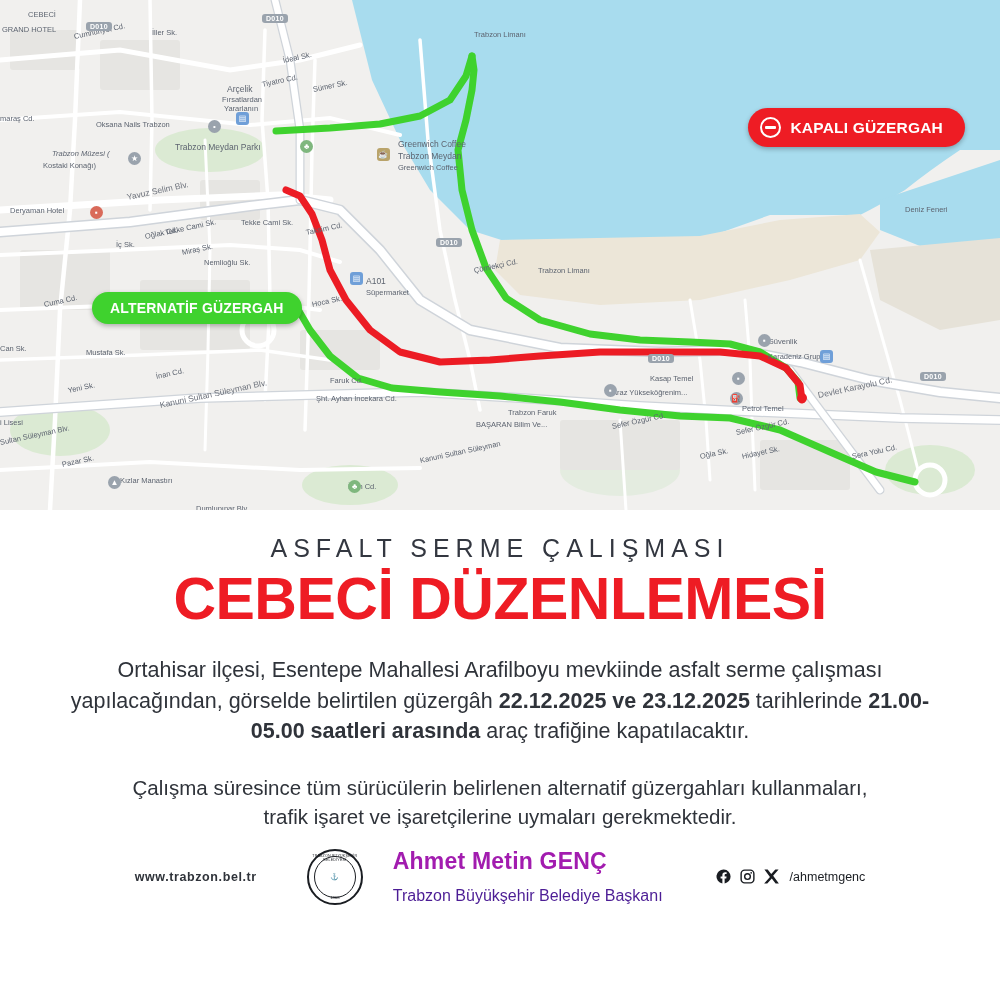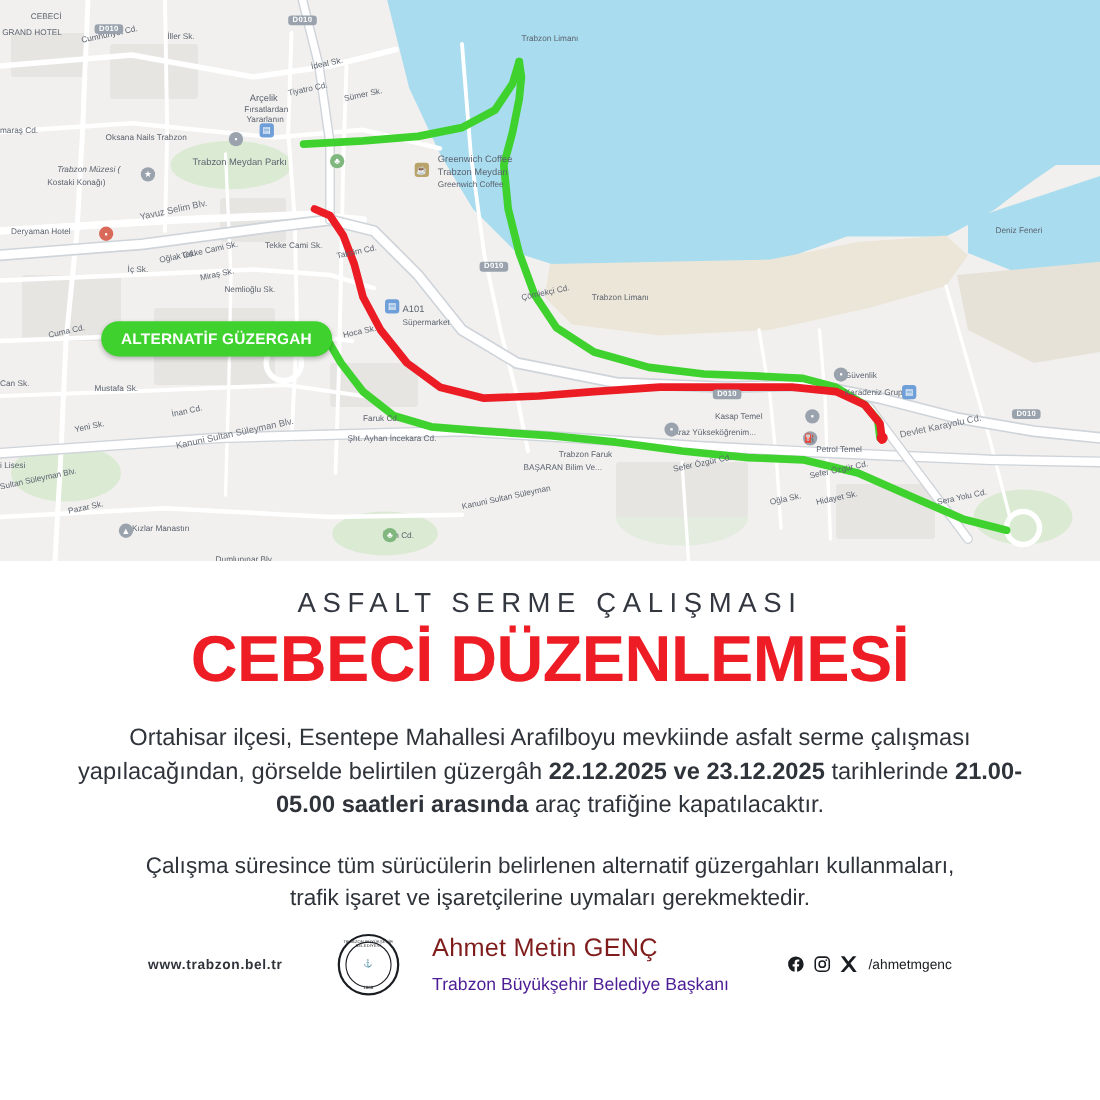--- a/index.html
+++ b/index.html
@@ -136,21 +136,21 @@
   }
   .crest .top-txt {
     position: absolute; top: 3px; left: 0; right: 0;
     font-size: 3.6px; text-align: center; color: #1a1d22; letter-spacing: .2px;
   }
   .crest .bot-txt {
     position: absolute; bottom: 3px; left: 0; right: 0;
     font-size: 4.2px; text-align: center; color: #1a1d22;
   }
   .mayor { text-align: left; }
-  .mayor .name { font-size: 23px; font-weight: normal; color: #7f1d1d; letter-spacing: .2px; }
+  .mayor .name { font-size: 23px; font-weight: bold; color: #a21caf; letter-spacing: .2px; }
   .mayor .role { font-size: 16px; color: #4c1d95; margin-top: 12px; }
   .social { display: flex; align-items: center; gap: 7px; margin-left: 22px; }
   .social .ic { width: 17px; height: 17px; color: #1a1d22; display: block; }
   .social .handle { font-size: 12.5px; color: #1a1d22; margin-left: 3px; }
 </style>
 </head>
 <body>
 
 <div class="poster">
 
@@ -309,20 +309,26 @@
     <div class="poi-dot circ gray" style="left:604px; top:384px;">▪</div>
 
     <div class="shields" id="map-shields">
         <div class="shield" style="left: 262px; top: 14px;">D010</div>
         <div class="shield" style="left: 436px; top: 238px;">D010</div>
         <div class="shield" style="left: 648px; top: 354px;">D010</div>
         <div class="shield" style="left: 920px; top: 372px;">D010</div>
         <div class="shield" style="left: 86px; top: 22px;">D010</div>
       </div>
 
+    <div class="badge badge-closed">
+      <span class="no-entry">
+          <i></i>
+        </span>
+      <span>KAPALI GÜZERGAH</span>
+    </div>
     <div class="badge badge-alt">
       <span>ALTERNATİF GÜZERGAH</span>
     </div>
   </div>
 
   <div class="content">
     <div class="kicker">ASFALT SERME ÇALIŞMASI</div>
     <div class="headline">CEBECİ DÜZENLEMESİ</div>
 
     <p class="para">

